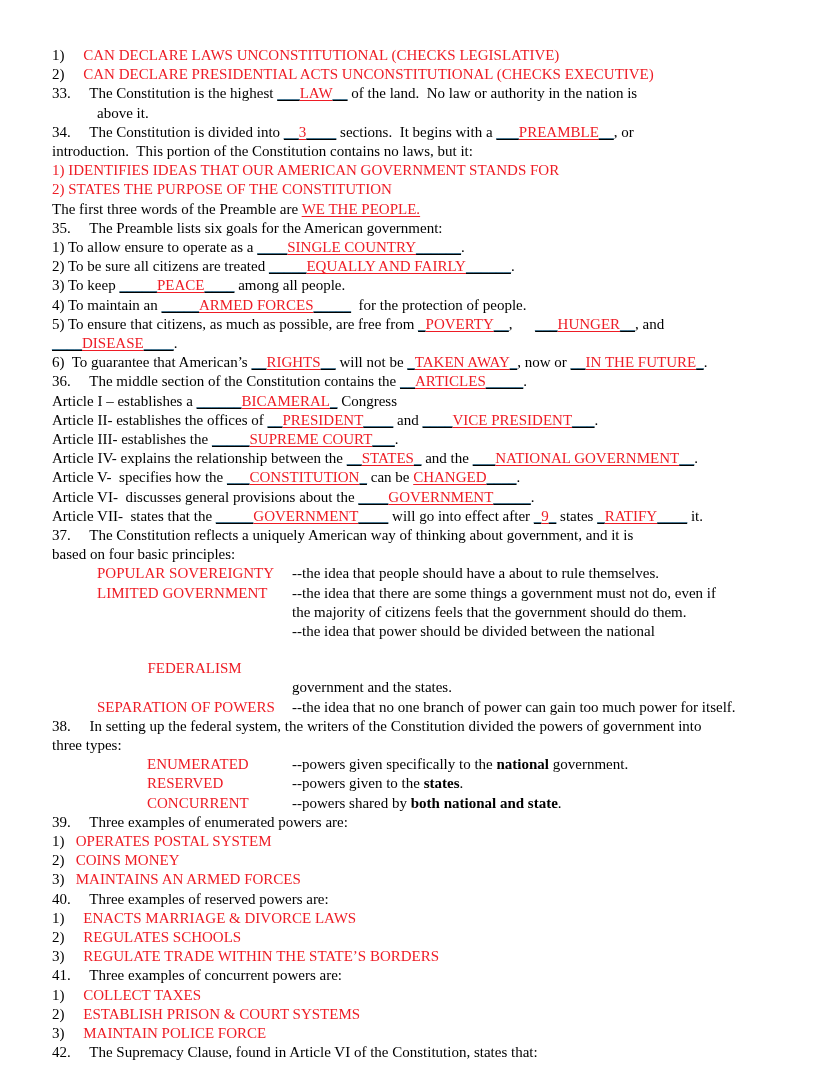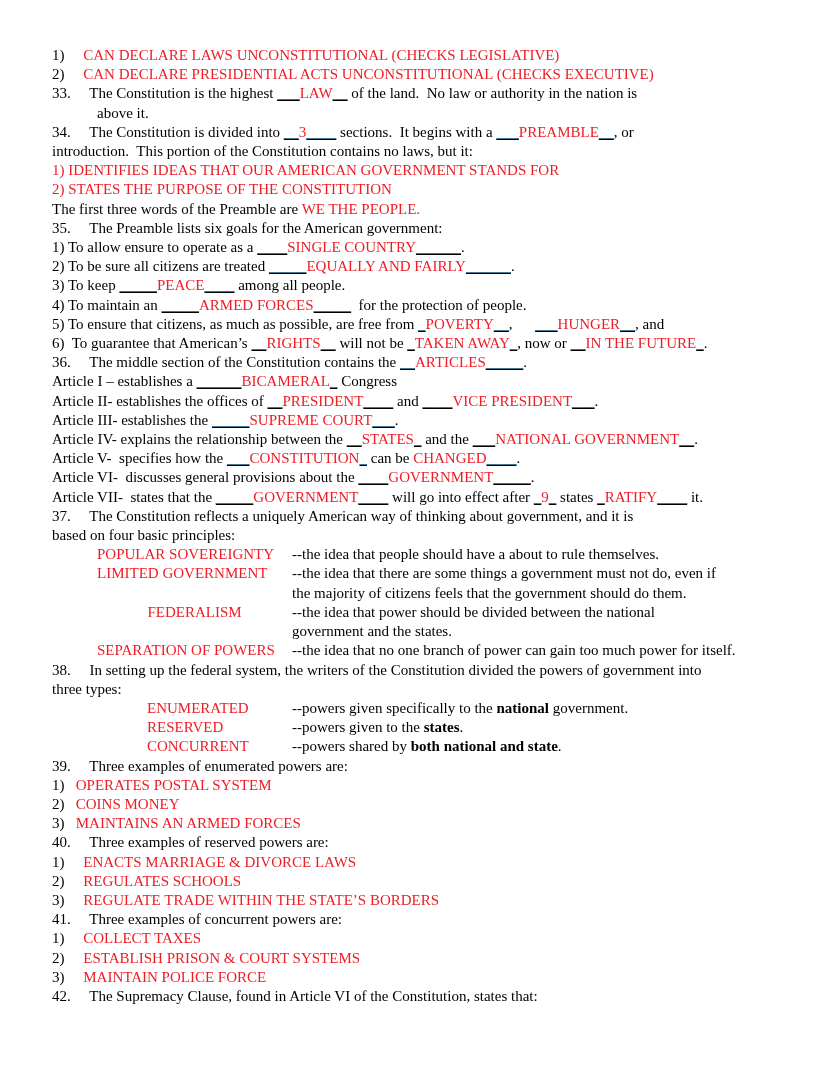--- a/index.html
+++ b/index.html
@@ -29,20 +29,21 @@
   .ln {
     white-space: pre-wrap;
     min-height: 19.2px;
   }
   
   .r {
     color: #EE1C25;
   }
   .ru {
     color: #EE1C25;
+    text-decoration: underline;
     text-decoration-color: #EE1C25;
     text-underline-offset: 1.5px;
   }
   
   .u {
     color: #0c4a6e;
     text-decoration: underline;
     text-decoration-color: #000000;
     text-underline-offset: 1.5px;
   }
@@ -61,21 +62,21 @@
     display: flex;
     align-items: flex-start;
   }
   .pterm {
     width: 240px;
     flex: 0 0 240px;
     color: #EE1C25;
     padding-left: 45px;
     box-sizing: border-box;
   }
-  .pterm.center { text-align: center; }
+  .pterm.center { text-align: center; margin-top: 37px; }
   .pdesc {
     flex: 1 1 auto;
   }
   .pwrap {
     padding-left: 240px;
   }
   
   .pterm2 {
     width: 240px;
     flex: 0 0 240px;
@@ -109,20 +110,21 @@
 
     <div class="ln"><span>1)</span><span> To allow ensure to operate as a </span><span class="u">____</span><span class="ru">SINGLE COUNTRY</span><span class="u">______</span><span>.</span></div>
 
     <div class="ln"><span>2)</span><span> To be sure all citizens are treated </span><span class="u">_____</span><span class="ru">EQUALLY AND FAIRLY</span><span class="u">______</span><span>.</span></div>
 
     <div class="ln"><span>3)</span><span> To keep </span><span class="u">_____</span><span class="ru">PEACE</span><span class="u">____</span><span> among all people.</span></div>
 
     <div class="ln"><span>4)</span><span> To maintain an </span><span class="u">_____</span><span class="ru">ARMED FORCES</span><span class="u">_____</span><span>  for the protection of people.</span></div>
 
     <div class="ln"><span>5)</span><span> To ensure that citizens, as much as possible, are free from </span><span class="u">_</span><span class="ru">POVERTY</span><span class="u">__</span><span>,      </span><span class="u">___</span><span class="ru">HUNGER</span><span class="u">__</span><span>, and</span></div>
+    <div class="ln"><span class="u">____</span><span class="ru">DISEASE</span><span class="u">____</span><span>.</span></div>
 
     <div class="ln"><span>6)</span><span>  To guarantee that American’s </span><span class="u">__</span><span class="ru">RIGHTS</span><span class="u">__</span><span> will not be </span><span class="u">_</span><span class="ru">TAKEN AWAY</span><span class="u">_</span><span>, now or </span><span class="u">__</span><span class="ru">IN THE FUTURE</span><span class="u">_</span><span>.</span></div>
 
     <div class="ln q"><span>36.</span><span>     </span><span>The middle section of the Constitution contains the </span><span class="u">__</span><span class="ru">ARTICLES</span><span class="u">_____</span><span>.</span></div>
 
     <div class="ln"><span>Article I – establishes a </span><span class="u">______</span><span class="ru">BICAMERAL</span><span class="u">_</span><span> Congress</span></div>
 
     <div class="ln"><span>Article II- establishes the offices of </span><span class="u">__</span><span class="ru">PRESIDENT</span><span class="u">____</span><span> and </span><span class="u">____</span><span class="ru">VICE PRESIDENT</span><span class="u">___</span><span>.</span></div>
 
     <div class="ln"><span>Article III- establishes the </span><span class="u">_____</span><span class="ru">SUPREME COURT</span><span class="u">___</span><span>.</span></div>

